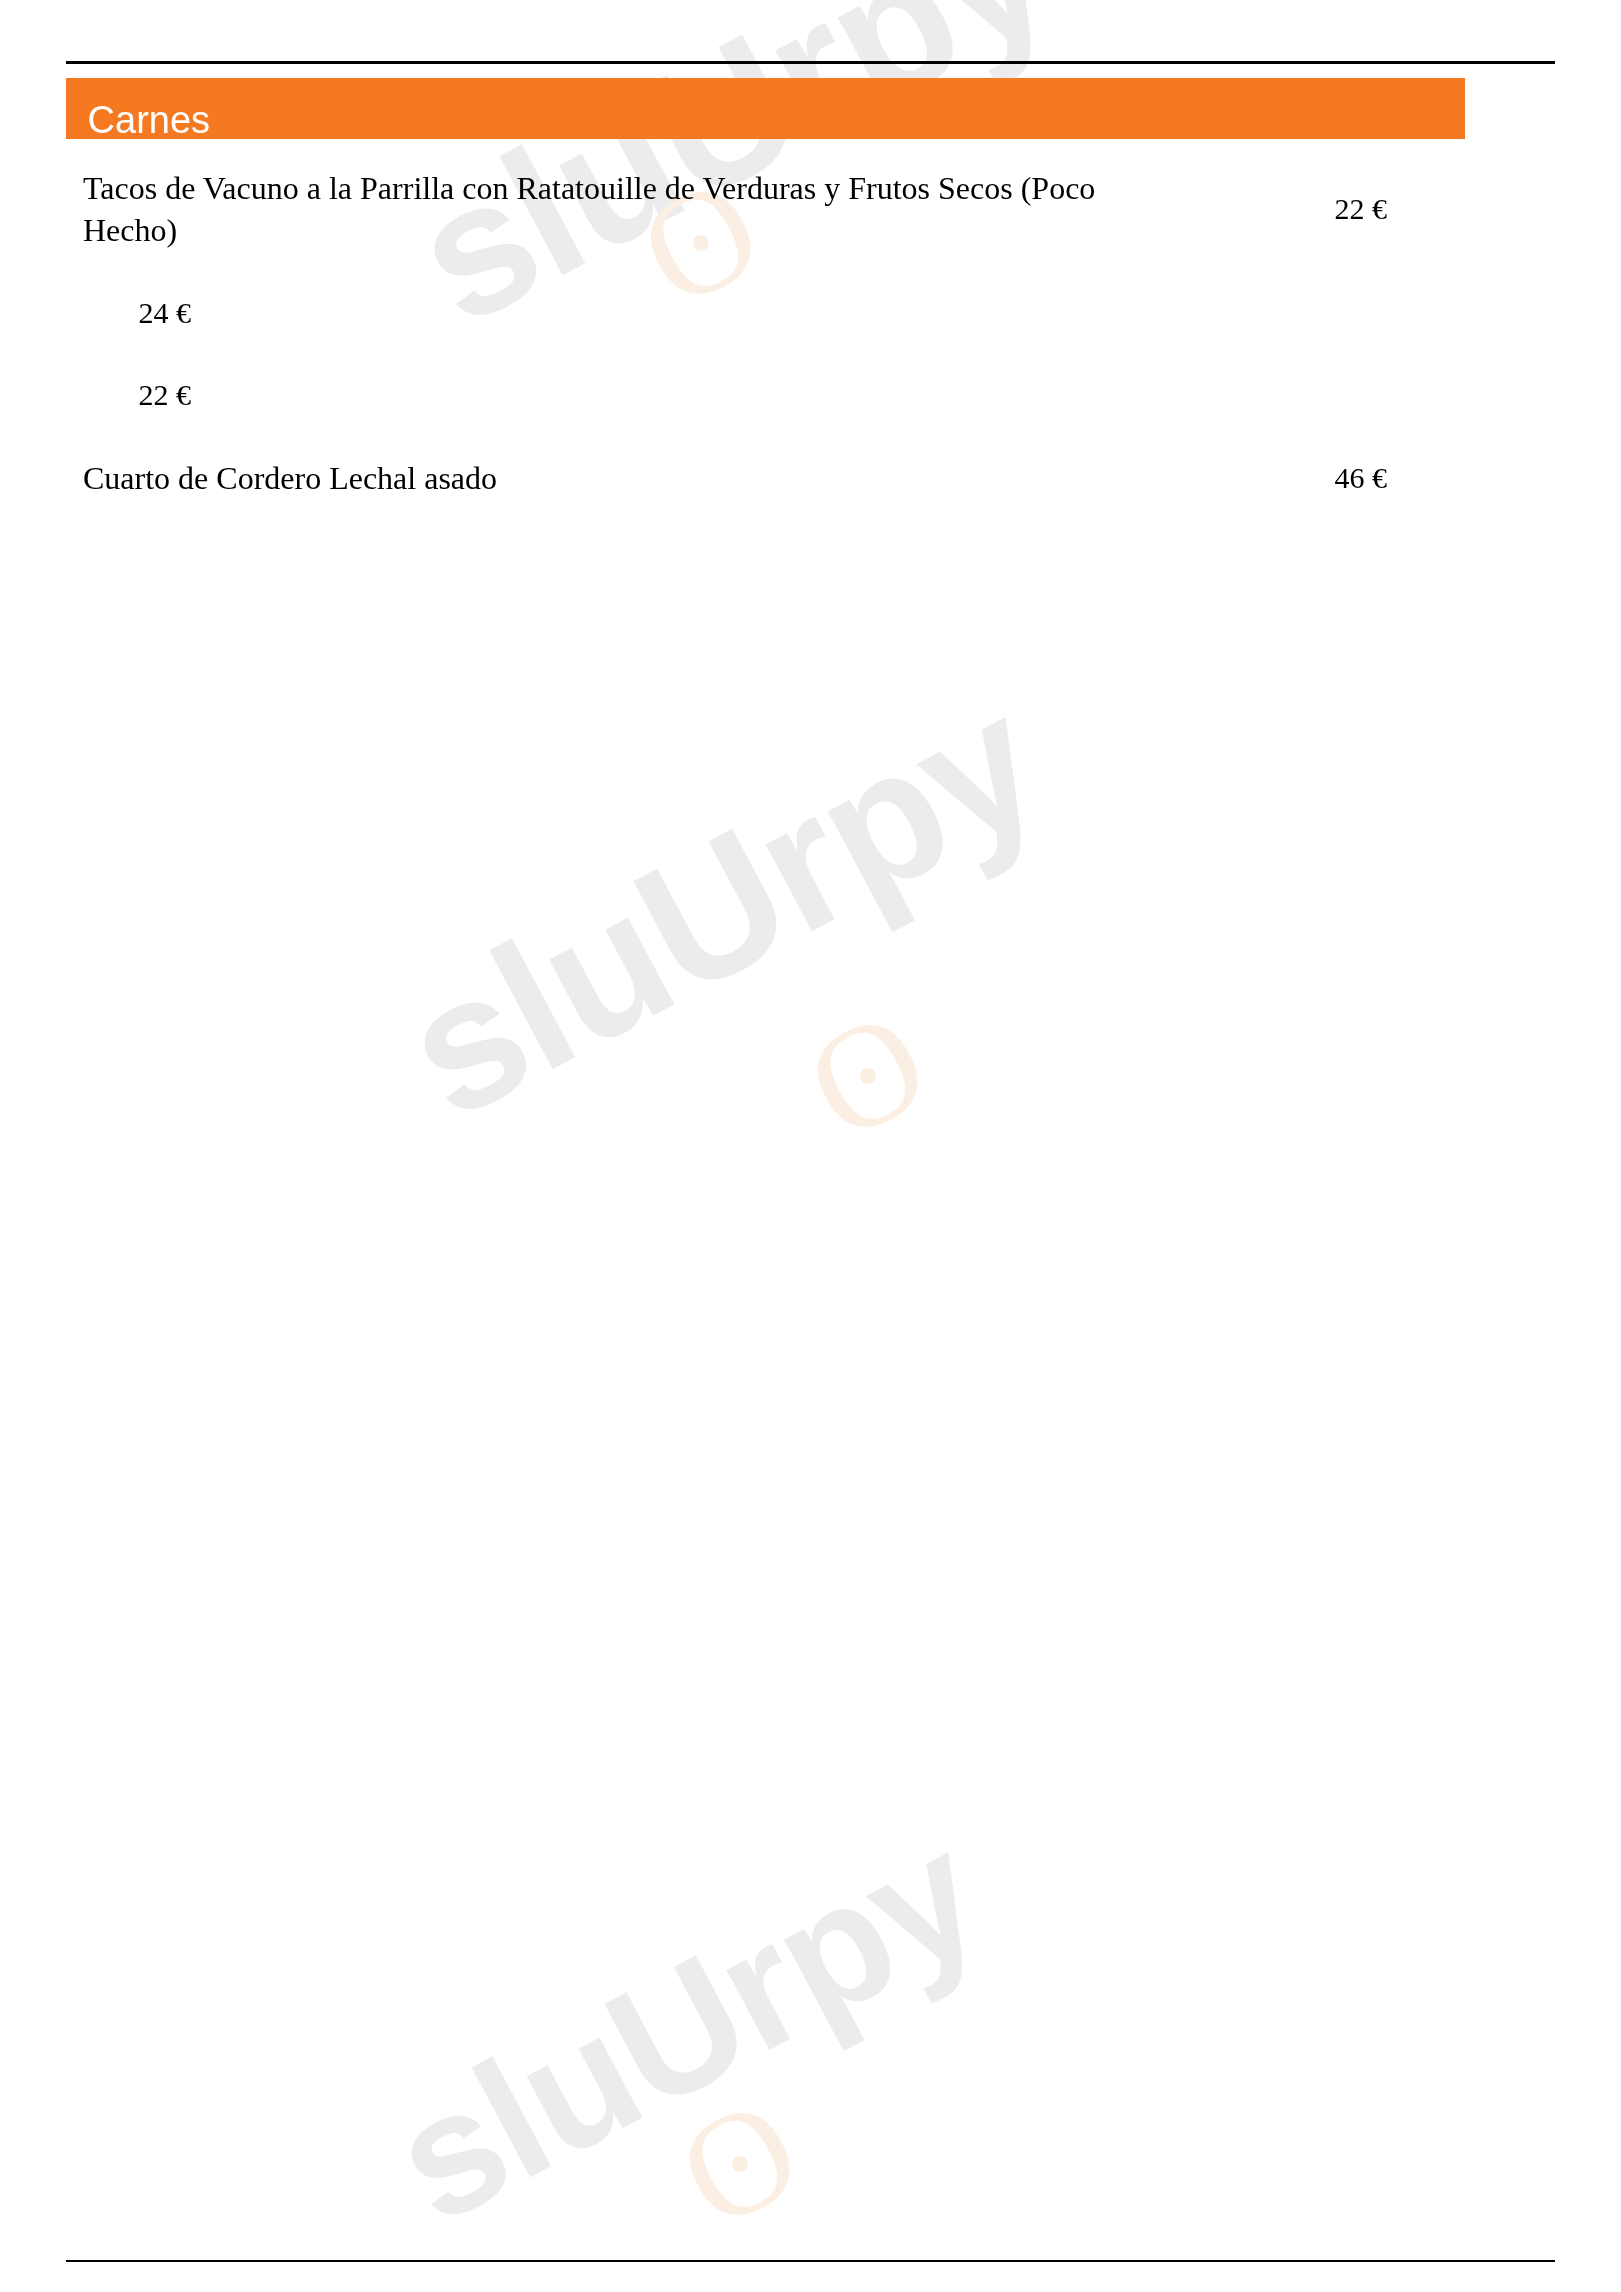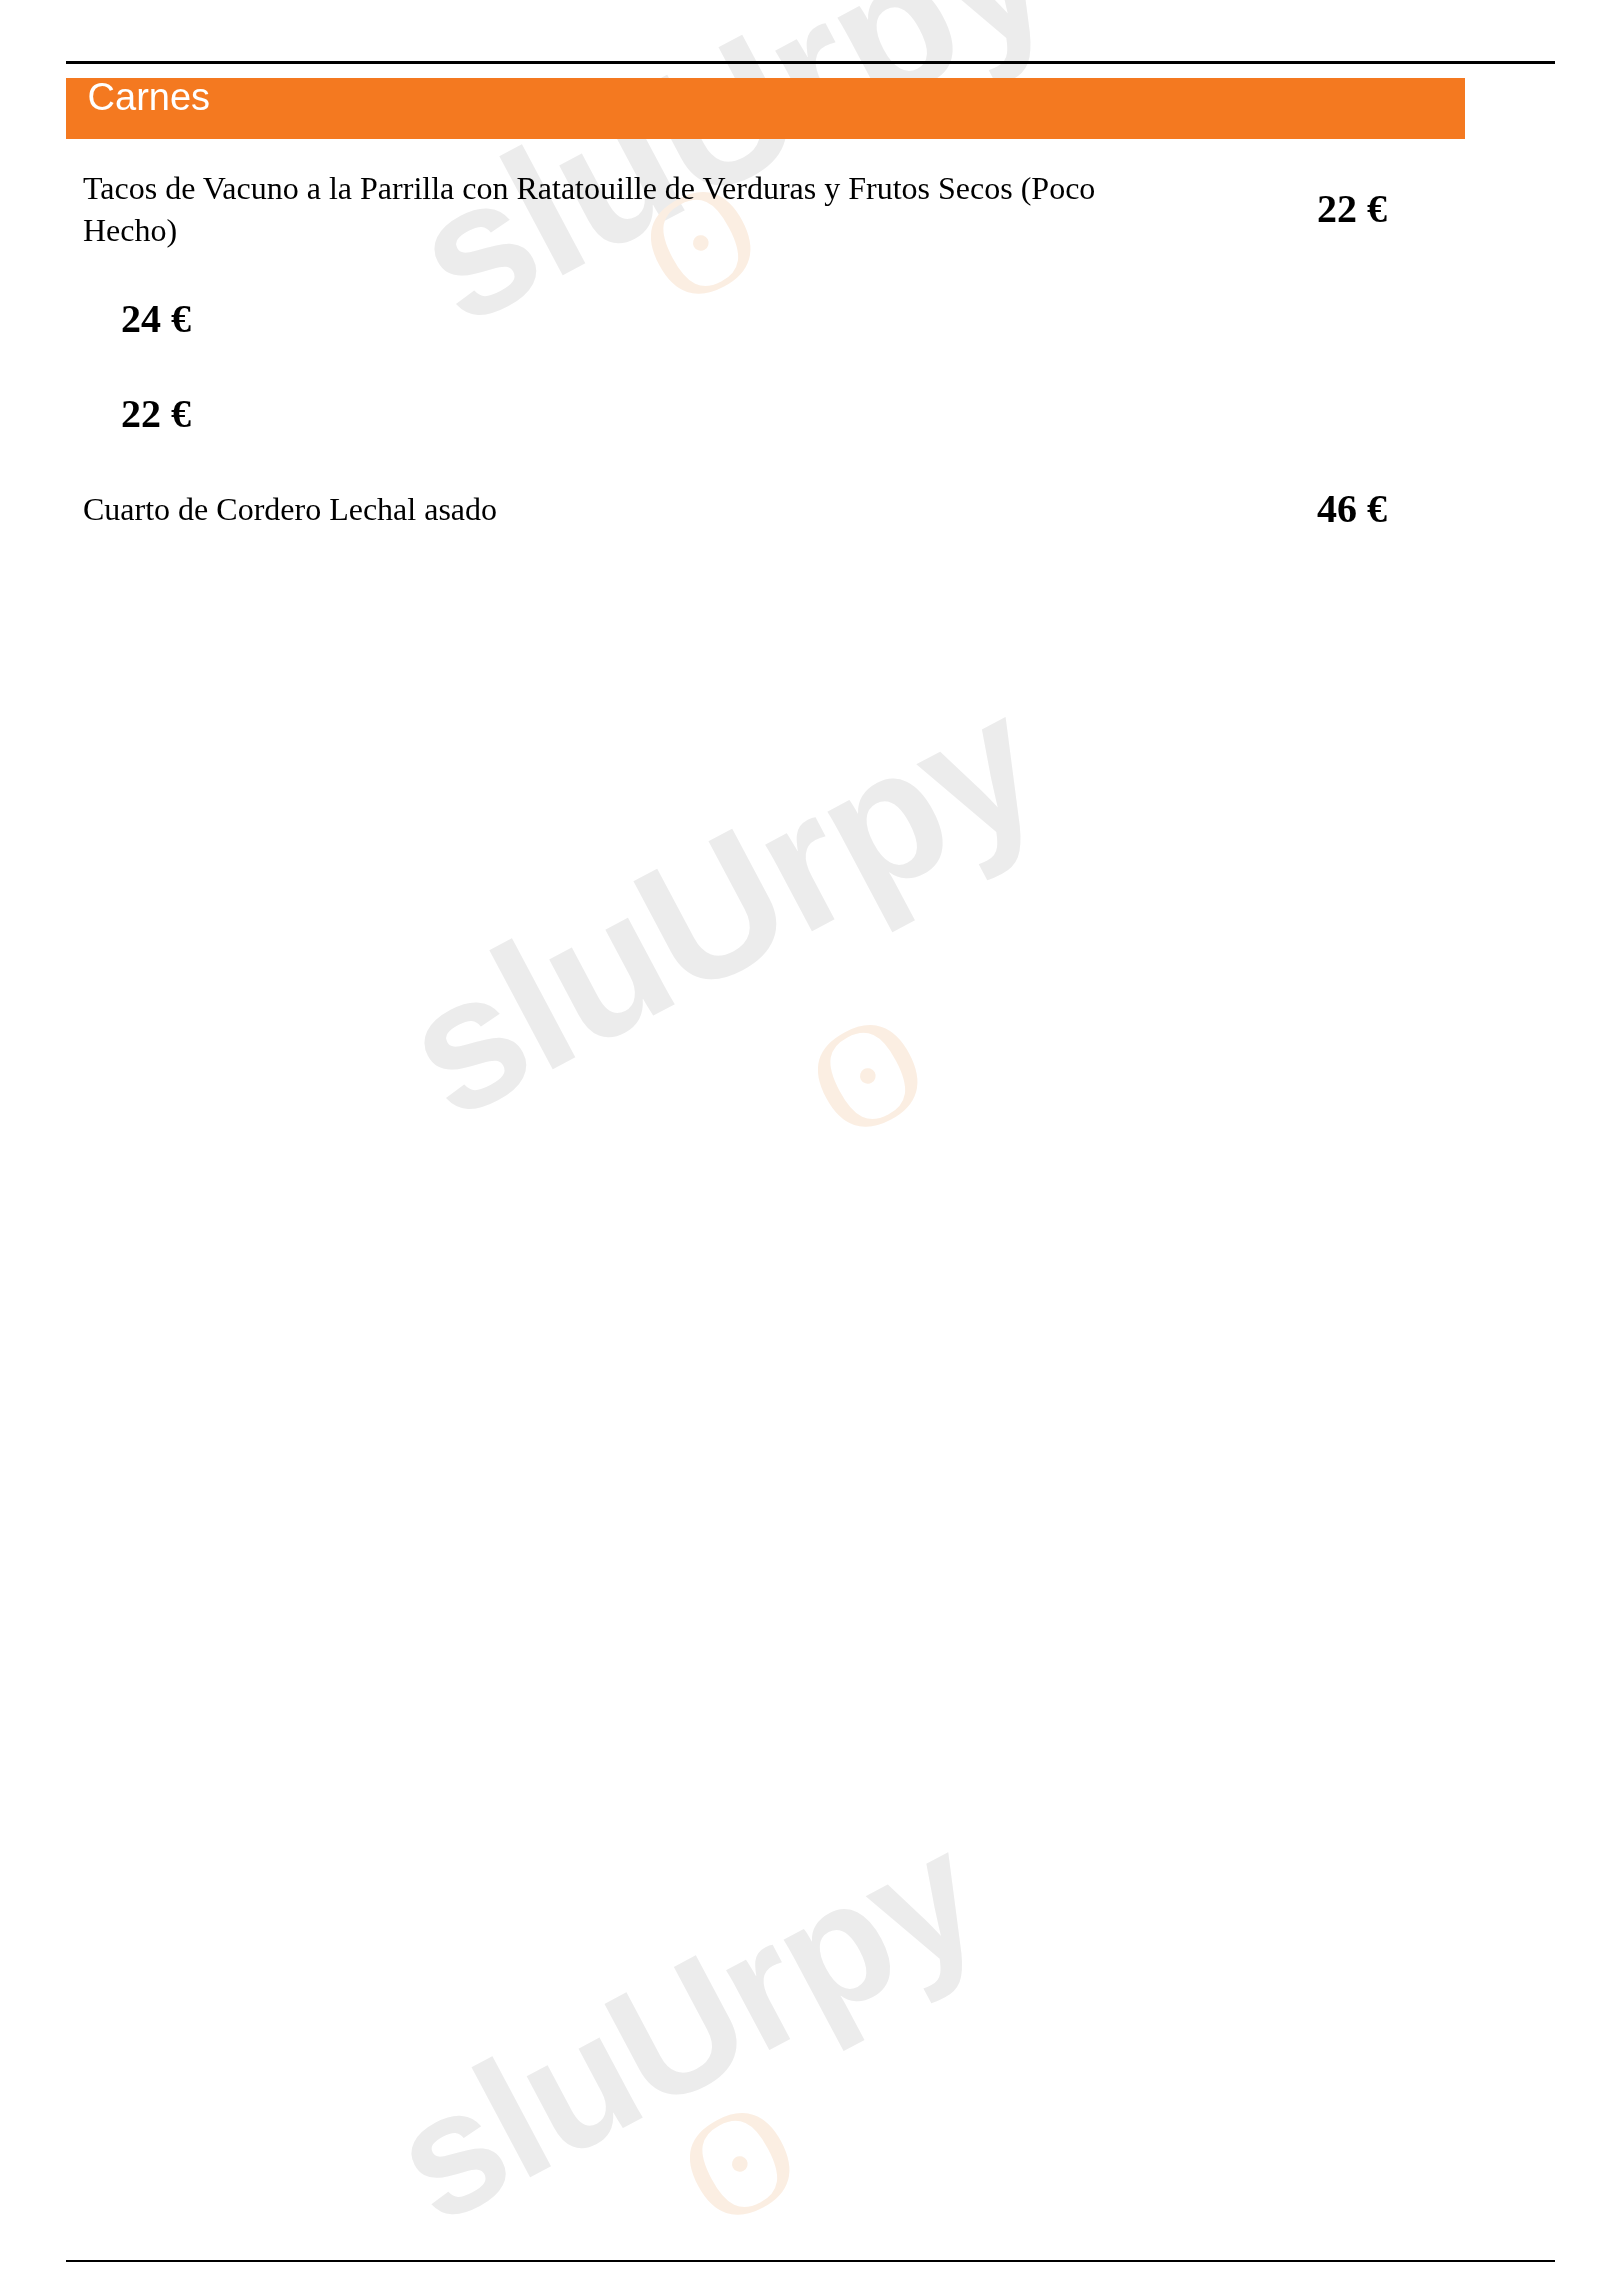--- a/index.html
+++ b/index.html
@@ -74,21 +74,21 @@
   
   .section-header {
     position: absolute;
     left: 66px;
     top: 78px;
     width: 1399px;
     height: 61px;
     background: #f47920;
     box-sizing: border-box;
     display: flex;
-    align-items: flex-start;
+    align-items: flex-end;
   }
   .section-header .title {
     color: #ffffff;
     font-family: "Liberation Sans", sans-serif;
     font-size: 38px;
     font-weight: normal;
     padding-left: 21.6px;
     letter-spacing: 0px;
     line-height: 1;
   }
@@ -107,27 +107,26 @@
     margin-bottom: 42px;
   }
   .menu-item .name {
     font-size: 32px;
     line-height: 1.32;
     color: #000000;
     max-width: 1088px;
     text-align: left;
   }
   .menu-item .price {
-    font-size: 40px;
+    font-size: 30px;
     line-height: 1.32;
     color: #000000;
     white-space: nowrap;
     text-align: right;
     min-width: 108px;
-    font-weight: bold;
   }
 </style>
 </head>
 <body>
 
 <div class="page">
 
   <div class="watermark wm-a wm1">sluUrpy</div>
   <div class="wm-swirl sw1">ʘ</div>
 

